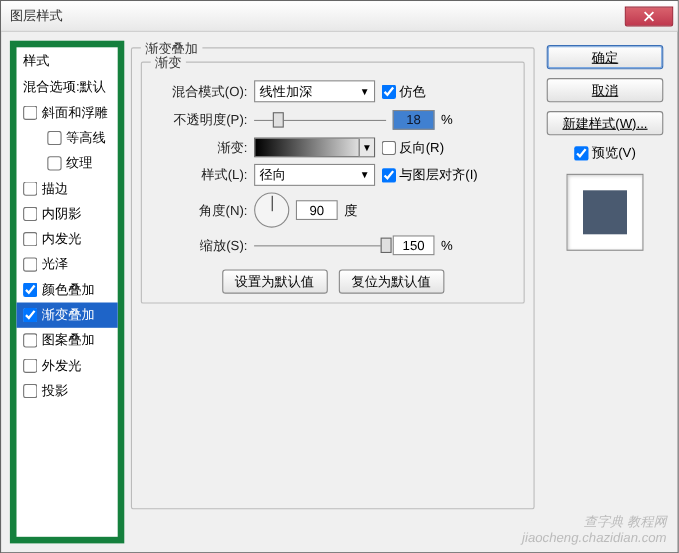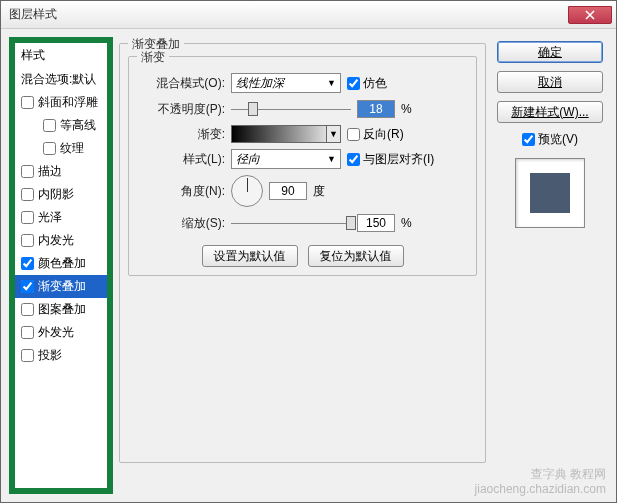--- a/index.html
+++ b/index.html
@@ -14,43 +14,43 @@
 .left-header { padding: 4px 6px; }
 .left-item { padding: 3px 6px; display: flex; align-items: center; gap: 4px; cursor: pointer; }
 .left-item.indent { padding-left: 28px; }
 .left-item.selected { background: #1e64c8; color: #fff; }
 .left-item input[type=checkbox] { width: 13px; height: 13px; }
 .center { flex: 1; position: relative; }
 .fieldset { border: 1px solid #bbb; border-radius: 2px; padding: 10px 8px 8px; position: relative; margin-top: 6px; }
 .fieldset-title { position: absolute; top: -8px; left: 8px; background: #f0f0f0; padding: 0 4px; color: #333; }
 .row { display: flex; align-items: center; margin: 6px 12px; gap: 6px; }
 .row-label { width: 76px; text-align: right; color: #222; }
-.combo { width: 110px; height: 20px; border: 1px solid #888; background: #fff; display: flex; align-items: center; padding: 0 4px; justify-content: space-between; cursor: pointer; font-style: italic; }
+.combo { width: 110px; height: 20px; border: 1px solid #888; background: #fff; display: flex; align-items: center; padding: 0 4px; justify-content: space-between; cursor: pointer; }
 .combo .arrow { font-size: 9px; }
 .chk { display: flex; align-items: center; gap: 3px; }
 .chk input { width: 13px; height: 13px; }
 .slider { flex: 1; height: 20px; display: flex; align-items: center; position: relative; max-width: 120px; }
 .slider-track { height: 1px; background: #888; width: 100%; position: relative; }
 .slider-thumb { position: absolute; width: 10px; height: 14px; background: #e0e0e0; border: 1px solid #666; top: -7px; transform: translateX(-50%); }
 .numbox { width: 38px; height: 18px; border: 1px solid #888; background: #fff; text-align: center; padding: 1px; }
-.numbox.sel { background: #4080d0; color: #ffffff; }
+.numbox.sel { background: #4080d0; color: #0f172a; }
 .unit { width: 14px; }
 .grad-preview { width: 110px; height: 18px; border: 1px solid #666; background: linear-gradient(to right, #000, #fff); display: flex; align-items: center; cursor: pointer; }
 .grad-arrow { margin-left: auto; width: 14px; text-align: center; font-size: 9px; background: #e8e8e8; border-left: 1px solid #666; height: 100%; display: flex; align-items: center; justify-content: center; }
 .angle-dial { width: 32px; height: 32px; border: 1px solid #888; border-radius: 50%; background: #f4f4f4; position: relative; }
 .angle-dial::after { content: ""; position: absolute; width: 1px; height: 14px; background: #333; left: 50%; top: 2px; transform-origin: bottom; }
 .btn-row { display: flex; gap: 10px; justify-content: center; margin-top: 12px; }
 .push-btn { min-width: 96px; height: 22px; border: 1px solid #888; background: linear-gradient(#fff, #e4e4e4); border-radius: 3px; cursor: pointer; padding: 0 6px; }
 .right-panel { width: 116px; padding-top: 4px; }
 .right-btn, .right-btn-def { width: 106px; height: 22px; border: 1px solid #888; background: linear-gradient(#fff, #e4e4e4); border-radius: 3px; margin: 0 auto 8px; display: block; cursor: pointer; text-decoration: underline; }
 .right-btn-def { border: 1px solid #3a6fb7; box-shadow: 0 0 0 1px #7aa7e0 inset; }
 .preview-chk { display: flex; align-items: center; justify-content: center; gap: 3px; margin: 6px 0 10px; }
 .preview-box { width: 70px; height: 70px; border: 1px solid #888; background: #fff; margin: 0 auto; display: flex; align-items: center; justify-content: center; box-shadow: inset 1px 1px 3px rgba(0,0,0,.2); }
 .preview-inner { width: 40px; height: 40px; background: #4a5a70; }
-.watermark { position: absolute; right: 10px; bottom: 6px; color: #bbb; font-size: 11px; text-align: right; line-height: 1.2; }
+.watermark { position: absolute; right: 10px; bottom: 6px; color: #bbb; font-size: 11px; text-align: right; line-height: 1.2; font-style: italic; }
 </style>
 </head>
 <body>
 
 <div class="window">
   <div class="titlebar">
     <span class="titlebar-text">图层样式</span>
     <div class="close-btn">
       <svg viewBox="0 0 10 10">
           <path d="M1 1 L9 9 M9 1 L1 9" stroke="#fff" stroke-width="1.6"></path>
@@ -80,25 +80,25 @@
           <div class="left-item">
             <input type="checkbox" style="">
             <span>描边</span>
           </div>
           <div class="left-item">
             <input type="checkbox" style="">
             <span>内阴影</span>
           </div>
           <div class="left-item">
             <input type="checkbox" style="">
+            <span>内发光</span>
+          </div>
+          <div class="left-item">
+            <input type="checkbox" style="">
             <span>光泽</span>
-          </div>
-          <div class="left-item">
-            <input type="checkbox" style="">
-            <span>内发光</span>
           </div>
           <div class="left-item">
             <input type="checkbox" checked="" style="">
             <span>颜色叠加</span>
           </div>
           <div class="left-item selected">
             <input type="checkbox" checked="" style="">
             <span>渐变叠加</span>
           </div>
           <div class="left-item">

